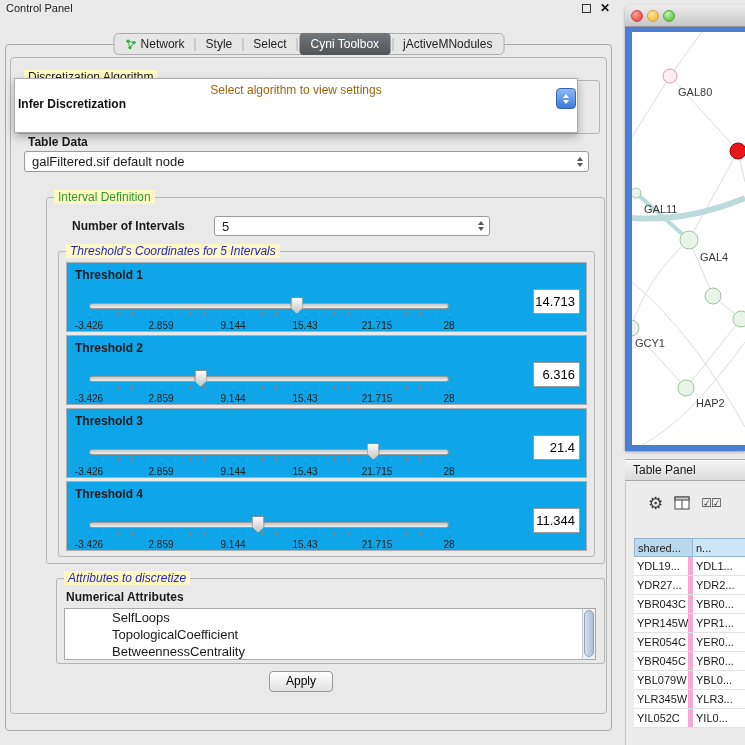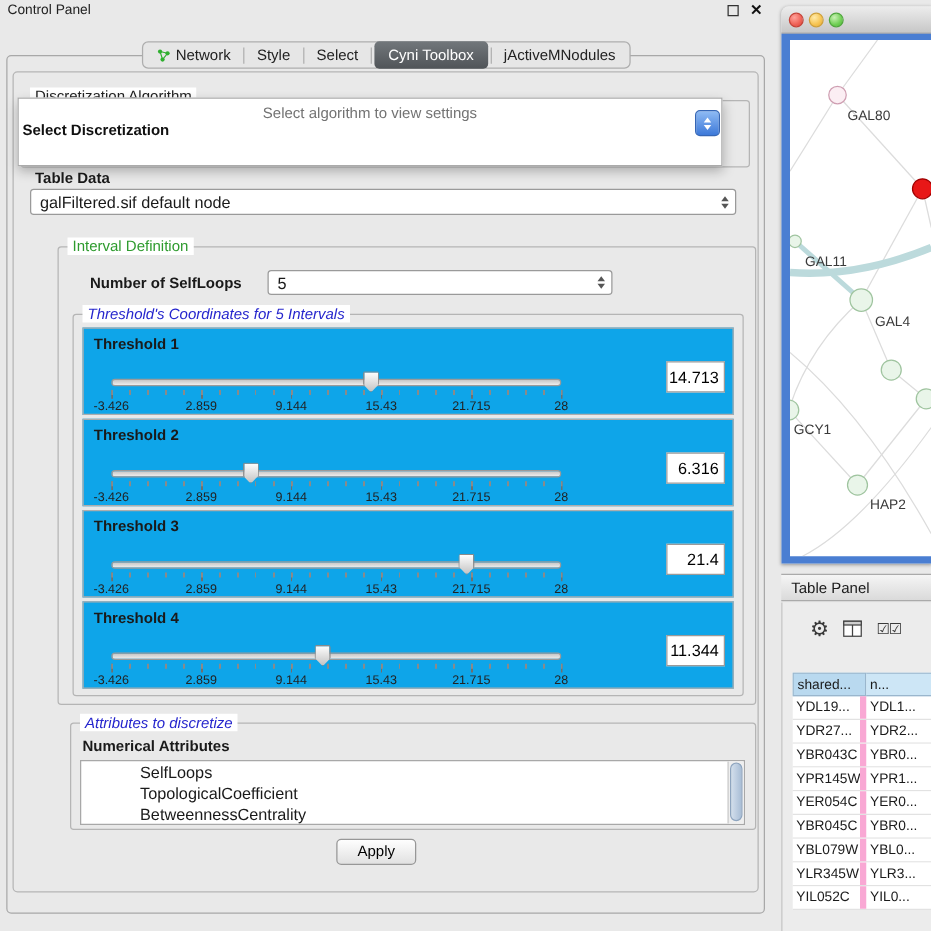--- a/index.html
+++ b/index.html
@@ -19,29 +19,29 @@
   .tabstrip { position:absolute; left:50%; transform:translateX(-50%); display:flex; align-items:center; background:#e6e6e6; border:1px solid #adadad; border-radius:5px; height:22px; padding:0 3px; white-space:nowrap; z-index:5; }
   #top-tabs { top:33px; }
   #bottom-tabs { top:703px; }
   .tab { display:flex; align-items:center; font-size:12px; color:#222; padding:3px 8px; border-radius:4px; cursor:default; }
   .tab-selected { background:linear-gradient(#72777b,#505458); color:#fff; padding:4px 11px; margin:-2px 0; }
   .tab-sep { width:1px; height:13px; background:#b0b0b0; margin:0 2px; }
   .tab svg { margin-right:4px; }
 
   
   .fieldset { position:absolute; border:1px solid #b5b5b5; border-radius:3px; }
-  .legend { position:absolute; background:#ffffff; padding:0 4px; font-size:12px; z-index:2; }
+  .legend { position:absolute; background:#fef9c3; padding:0 4px; font-size:12px; z-index:2; }
   .legend-green { color:#2e9b2e; }
   .legend-blue { color:#2525cd;font-style:italic; }
 
   
   #algo-fieldset { left:16px; top:80px; width:584px; height:54px; }
   #algo-legend { left:24px; top:70px; color:#222; }
   .popup { position:absolute; left:14px; top:78px; width:564px; height:55px; background:#fff; border:1px solid #ababab; box-shadow:0 4px 9px rgba(0,0,0,.28); z-index:10; }
-  .popup-placeholder { text-align:center; color:#737373; font-size:12px; padding-top:4px; height:17px; }
+  .popup-placeholder { text-align:center; color:#a16207; font-size:12px; padding-top:4px; height:17px; }
   .popup-opt { font-size:12px; padding:1px 0 1px 3px; color:#111; }
   .popup-opt.bold { font-weight:bold; }
   .stepper-blue { position:absolute; left:556px; top:88px; width:20px; height:21px; background:linear-gradient(#8fbbf4,#3d79d9); border:1px solid #3566b5; border-radius:4px; z-index:12; display:flex; flex-direction:column; align-items:center; justify-content:center; gap:2px; }
   .tri-up-w { width:0; height:0; border-left:3.5px solid transparent; border-right:3.5px solid transparent; border-bottom:4px solid #fff; }
   .tri-down-w { width:0; height:0; border-left:3.5px solid transparent; border-right:3.5px solid transparent; border-top:4px solid #fff; }
 
   .bold-label { font-weight:bold; font-size:12px; position:absolute; }
   #table-data-label { left:28px; top:135px; }
 
   .combo { position:absolute; background:#fff; border:1px solid #9a9a9a; border-radius:3px; display:flex; align-items:center; font-size:13px; padding-left:7px; }
@@ -148,40 +148,40 @@
       <span class="tab">
         <span>jActiveMNodules</span>
       </span>
     </div>
 
   <div class="fieldset" id="algo-fieldset"></div>
   <span class="legend" id="algo-legend">Discretization Algorithm</span>
 
   <div class="popup">
     <div class="popup-placeholder">Select algorithm to view settings</div>
-    <div class="popup-opt bold">Select Discretization</div>
+    <div class="popup-opt bold">Infer Discretization</div>
   </div>
   <div class="stepper-blue">
     <span class="tri-up-w"></span>
     <span class="tri-down-w"></span>
   </div>
 
   <span class="bold-label" id="table-data-label">Table Data</span>
   <div class="combo" id="table-data-combo">
     <span>galFiltered.sif default node</span>
     <span class="stepper">
         <span class="tri-up"></span>
         <span class="tri-down"></span>
       </span>
   </div>
 
   <div class="fieldset" id="interval-fieldset"></div>
   <span class="legend legend-green" id="interval-legend">Interval Definition</span>
 
-  <span class="bold-label" id="noi-label">Number of SelfLoops</span>
+  <span class="bold-label" id="noi-label">Number of Intervals</span>
   <div class="combo" id="intervals-combo">
     <span>5</span>
     <span class="stepper">
         <span class="tri-up"></span>
         <span class="tri-down"></span>
       </span>
   </div>
 
   <div class="fieldset" id="thr-fieldset"></div>
   <span class="legend legend-blue" id="thr-legend">Threshold's Coordinates for 5 Intervals</span>

